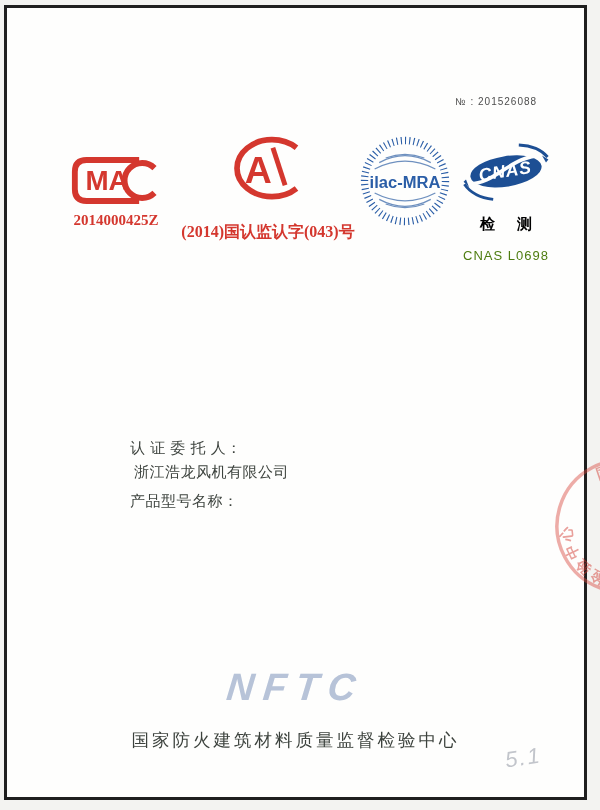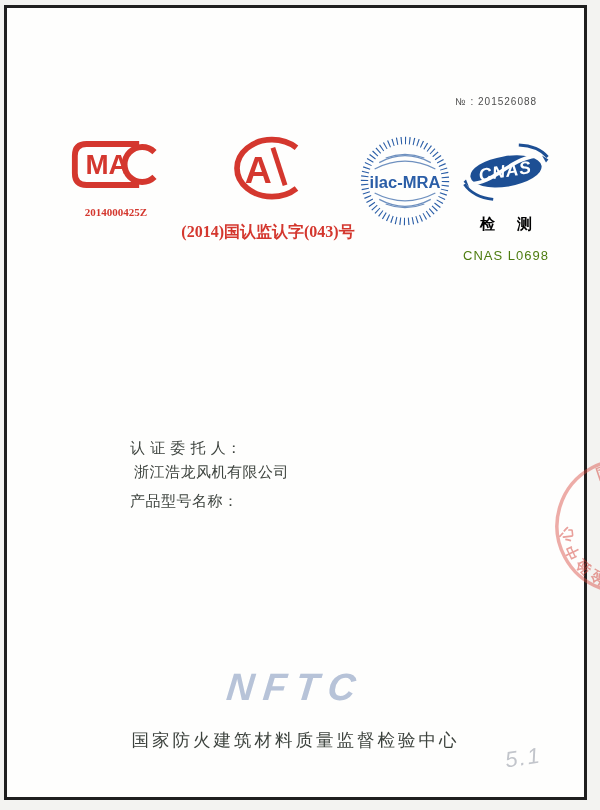--- a/index.html
+++ b/index.html
@@ -13,27 +13,27 @@
     background:#fefefd;
     border:3px solid #1f1f1f;
   }
   
   .doc-number{
     position:absolute;left:448px;top:88px;
     font-size:10px;color:#4d4d4d;letter-spacing:1px;
   }
   
   .logo-block{position:absolute;display:flex;flex-direction:column;align-items:center;}
-  .lb-cma{left:44px;top:130px;width:130px;gap:10px;}
+  .lb-cma{left:44px;top:146px;width:130px;}
   .lb-cal{left:186px;top:126px;width:150px;}
   .lb-ilac{left:350px;top:127px;width:95px;}
   .lb-cnas{left:444px;top:133px;width:110px;}
   .caption-red{
     font-family:"Liberation Serif",serif;font-weight:bold;
-    color:#d4372e;font-size:11px;margin-top:5px;white-space:nowrap;
+    color:#d4372e;font-size:15px;margin-top:5px;white-space:nowrap;
   }
   .lb-cal .caption-red{font-size:16px;margin-top:18px;}
   .caption-cn{
     color:#000000;font-size:15px;letter-spacing:9px;margin-top:10px;
     padding-left:9px;font-weight:bold;
   }
   .caption-code{color:#4d7c0f;font-size:13px;letter-spacing:1px;margin-top:14px;}
   
   .title{
     position:absolute;top:297px;left:0;width:100%;text-align:center;

